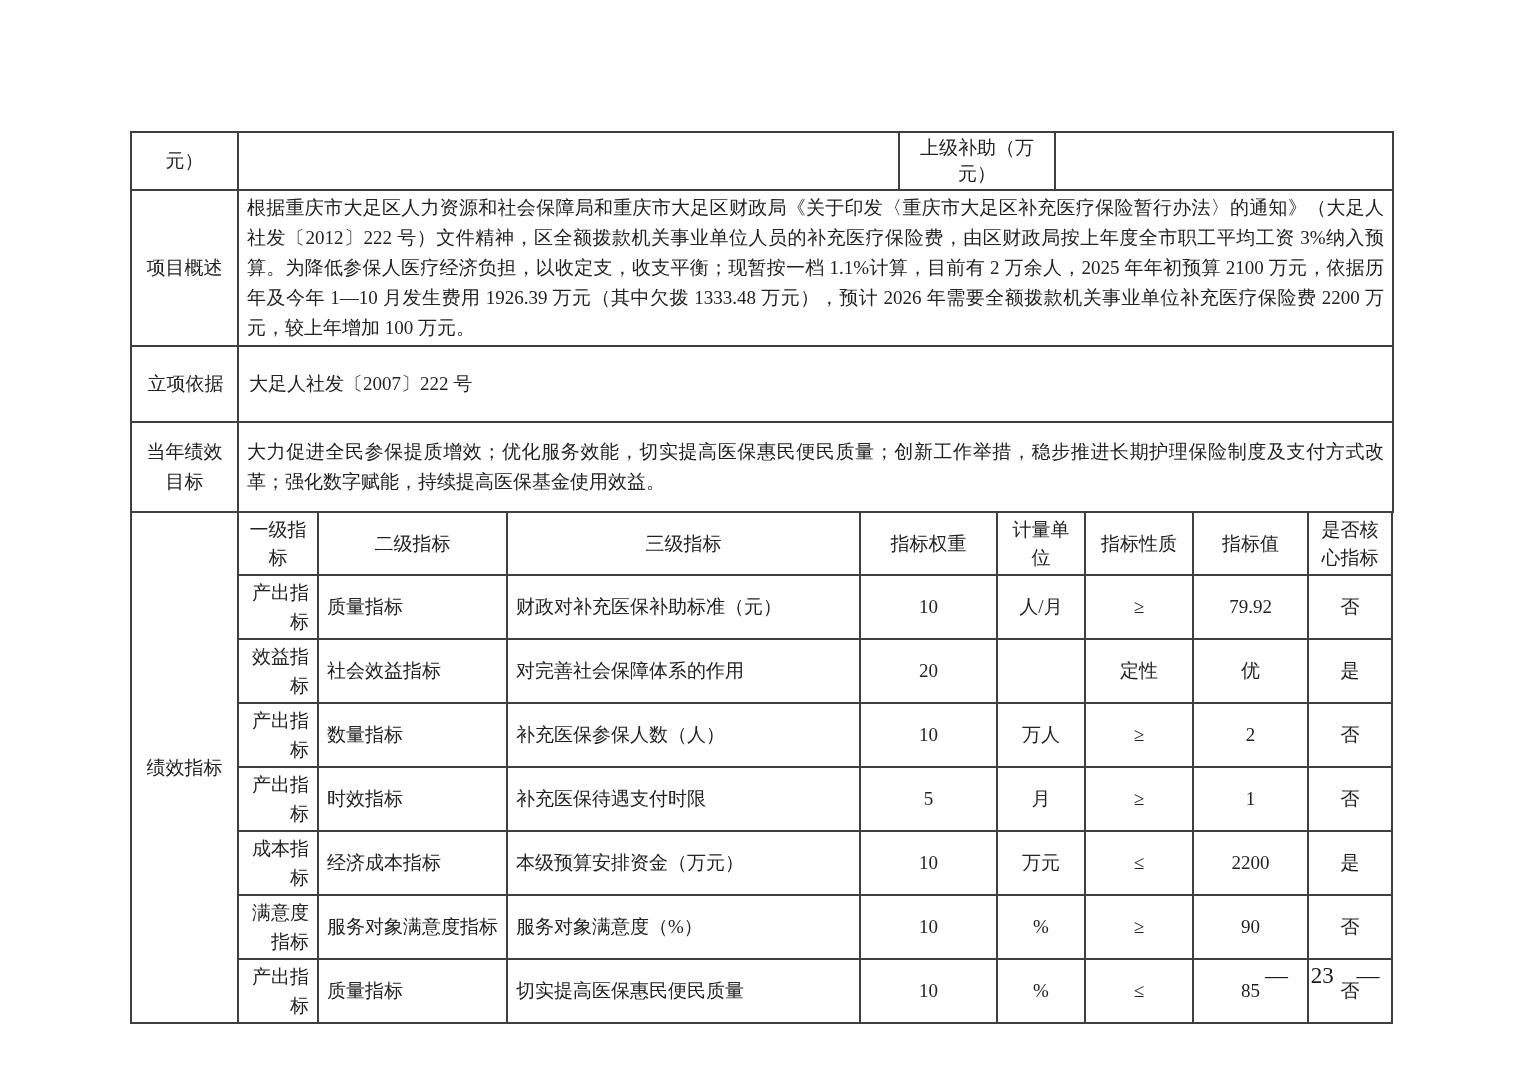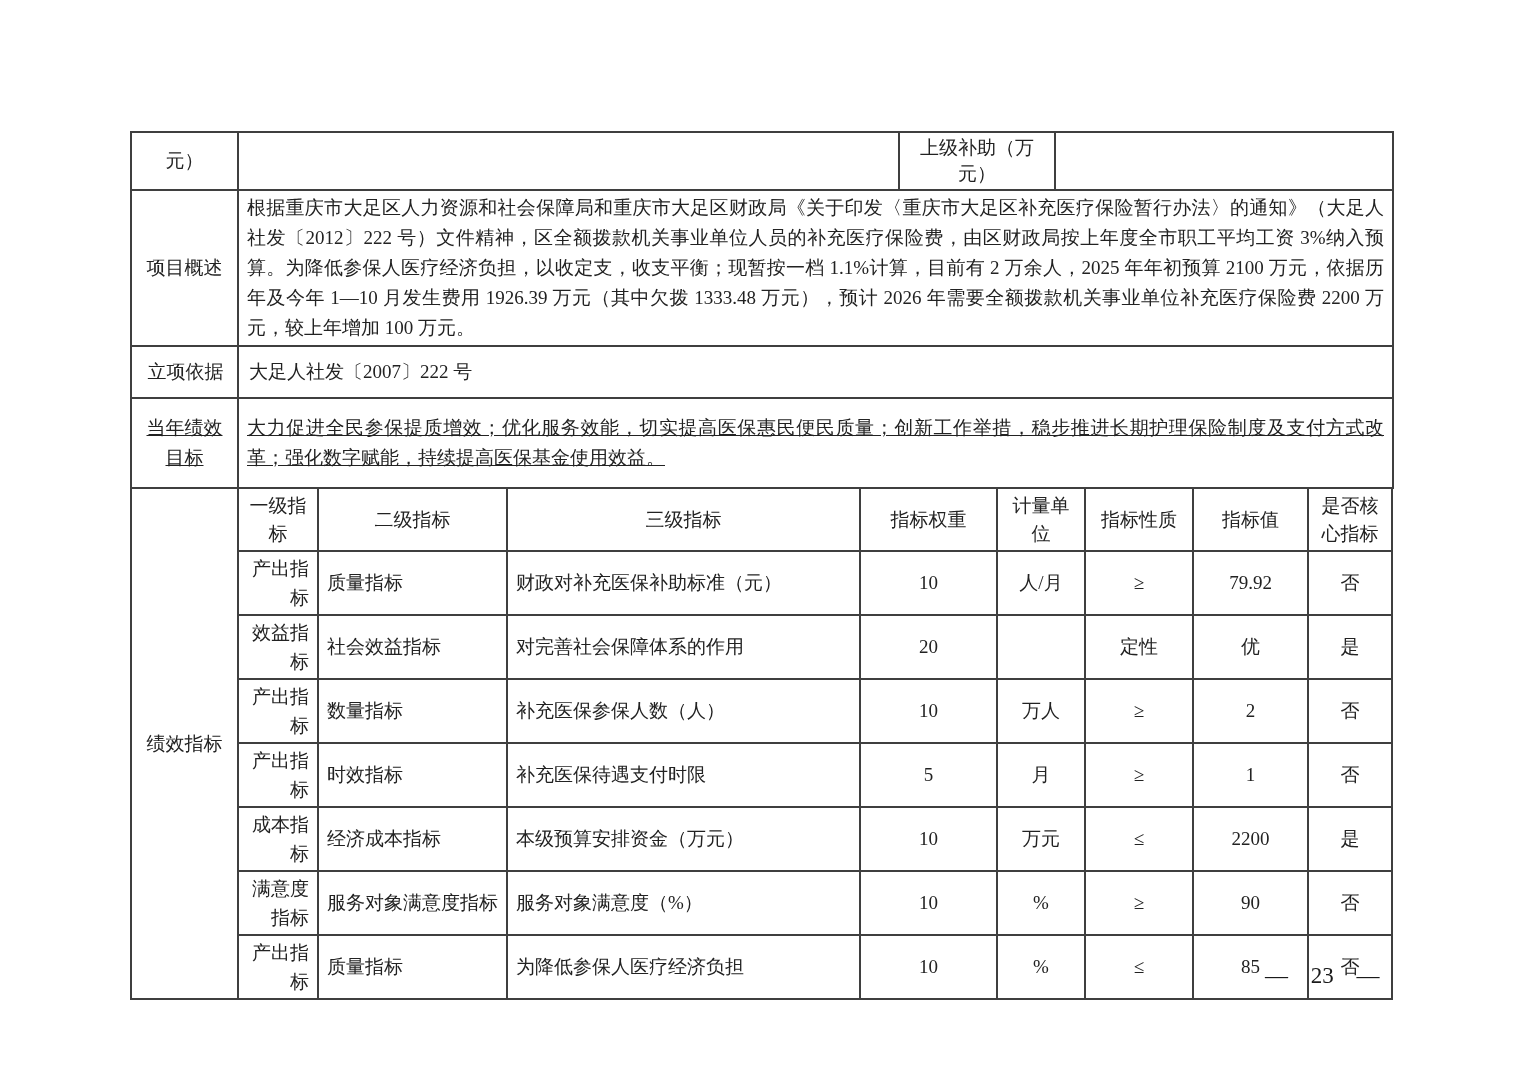--- a/index.html
+++ b/index.html
@@ -28,22 +28,22 @@
     border:2px solid #3f3f3f;
     font-size:19px;
     vertical-align:middle;
     padding:2px 8px;
     overflow:hidden;
     box-sizing:border-box;
   }
   
   .h47 td{height:47px;}
   .h132 td{height:132px;}
-  .h60 td{height:52px;padding-left:10px;}
-  .h90 td{height:90px;text-decoration:underline;}
+  .h60 td{height:76px;padding-left:10px;}
+  .h90 td{height:90px;}
   .h63 td{height:63px;}
   .h57 td{height:57px;}
   
   .lab{
     text-align:center;
     font-size:20px;
     line-height:30px;
     padding:2px 2px;
   }
   .body-text{
@@ -203,21 +203,21 @@
         <td class="left-text">服务对象满意度（%）</td>
         <td class="num">10</td>
         <td class="num">%</td>
         <td class="num">≥</td>
         <td class="num">90</td>
         <td class="num">否</td>
       </tr>
       <tr class="h57">
         <td class="lv1">产出指标</td>
         <td class="left-text">质量指标</td>
-        <td class="left-text">为降低参保人医疗经济负担</td>
+        <td class="left-text">切实提高医保惠民便民质量</td>
         <td class="num">10</td>
         <td class="num">%</td>
         <td class="num">≤</td>
         <td class="num">85</td>
         <td class="num">否</td>
       </tr>
     </tbody>
       </table>
 
   </div>

